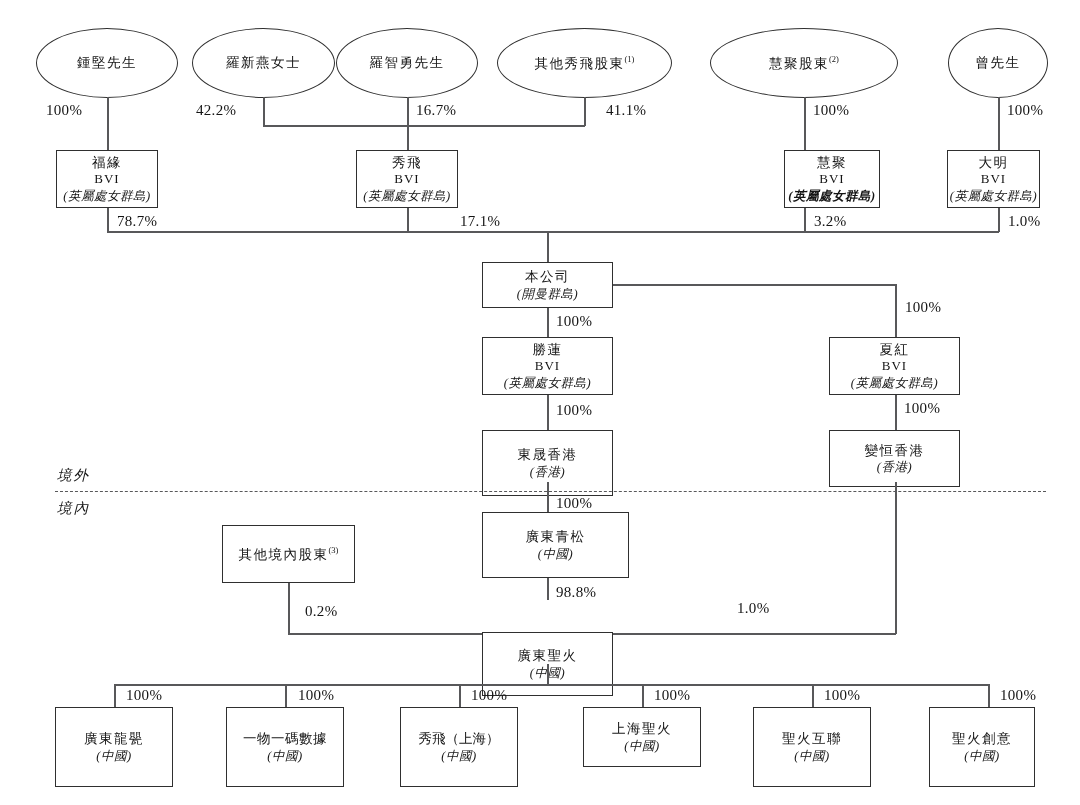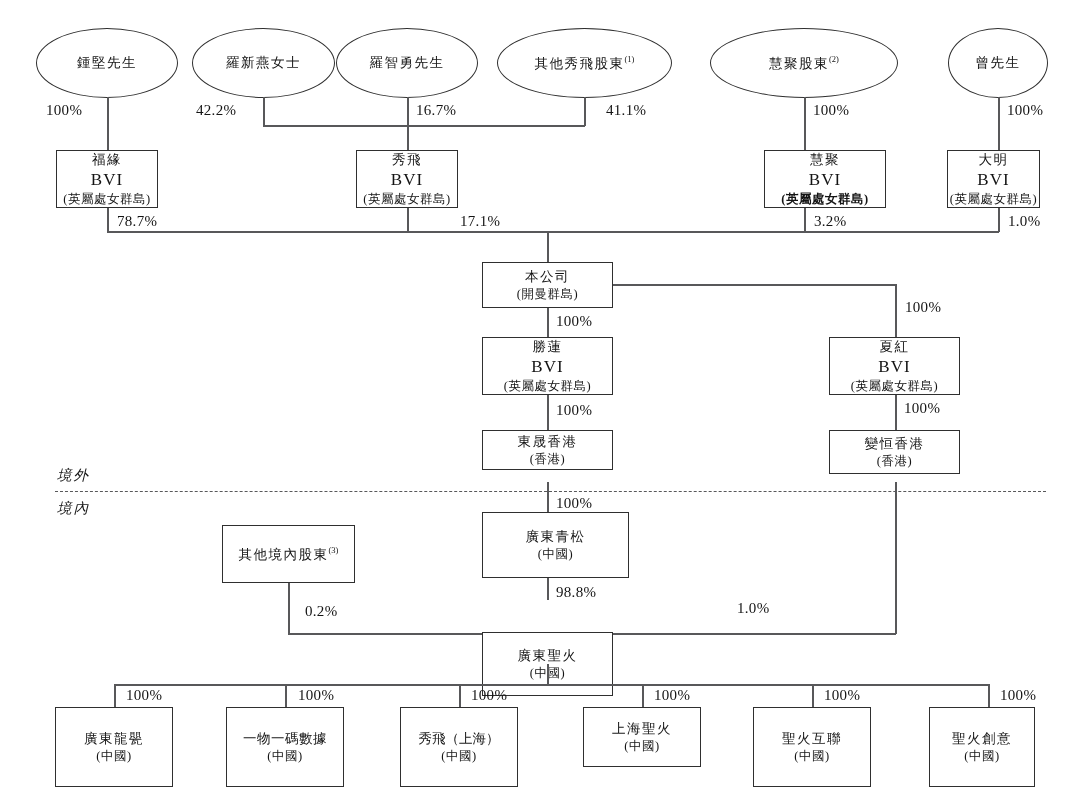--- a/index.html
+++ b/index.html
@@ -9,22 +9,22 @@
     font-family:"Liberation Serif","DejaVu Serif",serif; color:#141414;
     overflow:hidden;
   }
   .node {
     position:absolute; background:#fff; border:1.5px solid #2f2f2f;
     display:flex; flex-direction:column; align-items:center; justify-content:center;
     text-align:left; line-height:1.3;
   }
   .ellipse { border-radius:50%; }
   .name  { font-size:13.5px; letter-spacing:1.5px; white-space:nowrap; }
-  .reg   { font-size:17px; letter-spacing:1px; }
-  .place { font-size:12.5px; letter-spacing:0.5px; white-space:nowrap; }
+  .reg   { font-size:13px; letter-spacing:1px; }
+  .place { font-size:12.5px; font-style:italic; letter-spacing:0.5px; white-space:nowrap; }
   .place.bold { font-weight:bold; }
   .pct { position:absolute; font-size:15px; white-space:nowrap; letter-spacing:0.3px; }
   .vline, .hline { position:absolute; background:#58585a; }
   .vline { width:1.5px; }
   .hline { height:1.5px; }
   .dashed { position:absolute; height:0; border-top:1.6px dashed #58585a; }
   .region { position:absolute; font-size:14.5px; font-style:italic; letter-spacing:2px; }
   sup { font-size:8.5px; vertical-align:super; letter-spacing:0; }
 </style>
 </head>
@@ -69,21 +69,21 @@
   <div class="node box" style="left:56px;top:150px;width:102px;height:58px">
     <div class="name">福緣</div>
     <div class="reg">BVI</div>
     <div class="place">(英屬處女群島)</div>
   </div>
   <div class="node box" style="left:356px;top:150px;width:102px;height:58px">
     <div class="name">秀飛</div>
     <div class="reg">BVI</div>
     <div class="place">(英屬處女群島)</div>
   </div>
-  <div class="node box" style="left:764px;top:150px;width:122px;height:58px">
+  <div class="node box" style="left:784px;top:150px;width:96px;height:58px">
     <div class="name">慧聚</div>
     <div class="reg">BVI</div>
     <div class="place bold">(英屬處女群島)</div>
   </div>
   <div class="node box" style="left:947px;top:150px;width:93px;height:58px">
     <div class="name">大明</div>
     <div class="reg">BVI</div>
     <div class="place">(英屬處女群島)</div>
   </div>
 
@@ -121,25 +121,25 @@
     <div class="name">夏紅</div>
     <div class="reg">BVI</div>
     <div class="place">(英屬處女群島)</div>
   </div>
 
   <div class="vline" style="left:547px;top:395px;height:35px"></div>
   <div class="pct" style="left:556px;top:402px">100%</div>
   <div class="vline" style="left:895px;top:395px;height:35px"></div>
   <div class="pct" style="left:904px;top:400px">100%</div>
 
-  <div class="node box" style="left:482px;top:430px;width:131px;height:40px">
+  <div class="node box" style="left:482px;top:430px;width:131px;height:66px">
     <div class="name">東晟香港</div>
     <div class="place">(香港)</div>
   </div>
-  <div class="node box" style="left:829px;top:430px;width:131px;height:44px">
+  <div class="node box" style="left:829px;top:430px;width:131px;height:57px">
     <div class="name">變恒香港</div>
     <div class="place">(香港)</div>
   </div>
 
   <div class="region" style="left:57px;top:466px">境外</div>
   <div class="dashed" style="left:55px;top:491px;width:991px"></div>
   <div class="region" style="left:57px;top:499px">境內</div>
 
   <div class="vline" style="left:547px;top:482px;height:30px"></div>
   <div class="pct" style="left:556px;top:495px">100%</div>

